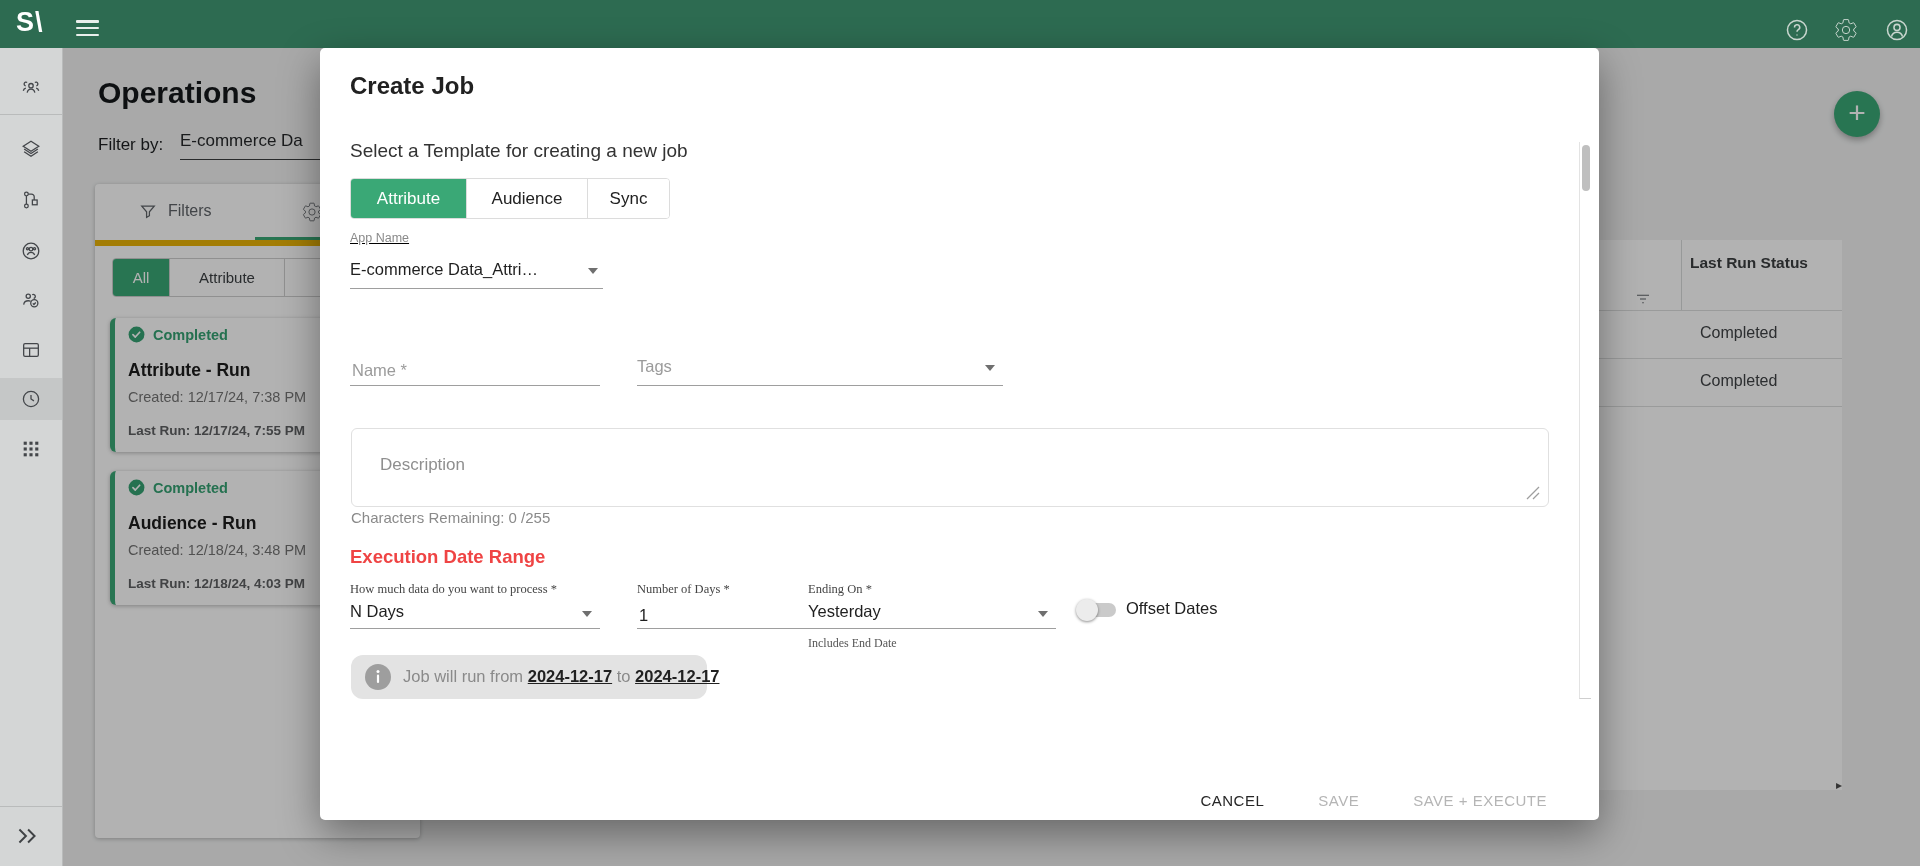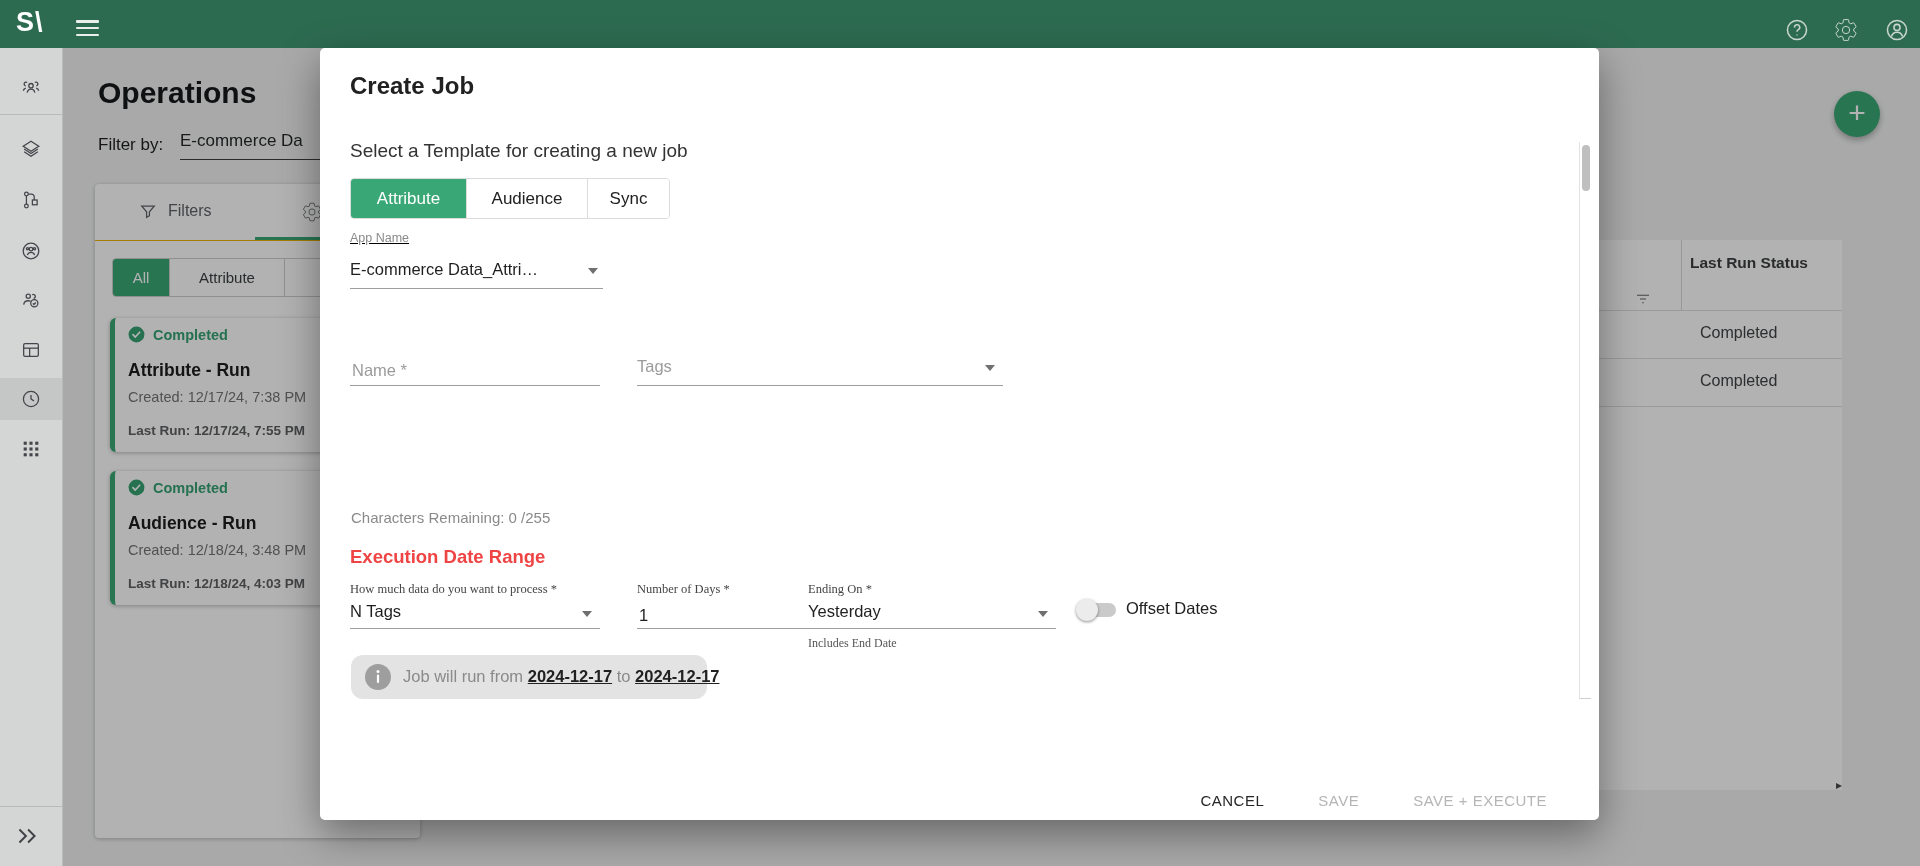--- a/index.html
+++ b/index.html
@@ -27,21 +27,21 @@
   .page-title{left:98px;top:76px;font-size:30px;font-weight:700;color:#15181a;z-index:2;}
   .filterby-label{left:98px;top:135px;font-size:17px;color:#1d1f21;z-index:2;}
   .filterby-select{left:180px;top:131px;width:160px;height:28px;border-bottom:1px solid #3c3e40;
                    font-size:17px;color:#26282a;z-index:2;cursor:pointer;}
   .fab{left:1834px;top:91px;width:46px;height:46px;border-radius:50%;background:#3aa876;z-index:2;
        color:#fff;font-size:30px;font-weight:300;text-align:center;line-height:44px;
        box-shadow:0 3px 6px rgba(0,0,0,.3);cursor:pointer;}
 
   .left-panel{left:95px;top:184px;width:325px;height:654px;background:#fff;border-radius:4px;
               box-shadow:0 1px 4px rgba(0,0,0,.25);z-index:2;}
-  .lp-tabrow{position:absolute;left:0;top:0;width:100%;height:56px;border-bottom:1px solid #eab308;}
+  .lp-tabrow{position:absolute;left:0;top:0;width:100%;height:56px;border-bottom:6px solid #eab308;}
   .lp-funnel{position:absolute;left:43px;top:18px;width:20px;height:20px;}
   .lp-funnel svg{stroke:#5f6368;fill:none;stroke-width:1.5;width:20px;height:20px;}
   .lp-tablabel{position:absolute;left:73px;top:18px;font-size:16px;font-weight:500;color:#5f6368;}
   .lp-gear{position:absolute;left:206px;top:17px;width:22px;height:22px;}
   .lp-gear svg{stroke:#5f6368;fill:none;stroke-width:.9;width:22px;height:22px;}
   .lp-indicator{position:absolute;left:160px;bottom:0;width:165px;height:3px;background:#3aa876;}
   .seg{position:absolute;left:17px;top:74px;height:37px;display:flex;border:1px solid #cfcfcf;border-radius:4px;overflow:hidden;}
   .seg .s{height:37px;line-height:37px;font-size:15px;text-align:center;background:#fff;color:#3c4043;cursor:pointer;}
   .seg .s + .s{border-left:1px solid #cfcfcf;}
   .seg .s.on{background:#3aa876;color:#fff;font-weight:500;}
@@ -327,30 +327,38 @@
     </div>
 
     <div class="line-field" style="left:30px;top:290px;width:250px;height:47px">
       <input class="line-input" placeholder="Name *" style="">
     </div>
     <div class="line-field" style="left:317px;top:292px;width:366px;height:45px">
       <span class="val ph">Tags</span>
       <span class="caret" style="right:8px"></span>
     </div>
 
+    <div class="desc-box">
+      <textarea placeholder="Description" style=""></textarea>
+      <span class="resize-h">
+        <svg viewBox="0 0 14 14" width="14" height="14">
+            <path d="M13 1 1 13M13 7 7 13" stroke="#9e9e9e" stroke-width="1.3"></path>
+          </svg>
+      </span>
+    </div>
     <div class="chars">Characters Remaining: 0 /255</div>
 
     <div class="m-section">Execution Date Range</div>
 
     <span class="tiny-label" style="left:30px;top:534px">How much data do you want to process *</span>
     <span class="tiny-label" style="left:317px;top:534px">Number of Days *</span>
     <span class="tiny-label" style="left:488px;top:534px">Ending On *</span>
 
     <div class="line-field" style="left:30px;top:549px;width:250px;height:31px">
-      <span class="val" style="bottom:7px">N Tags</span>
+      <span class="val" style="bottom:7px">N Days</span>
       <span class="caret" style="right:8px;bottom:11px"></span>
     </div>
     <div class="line-field" style="left:317px;top:549px;width:243px;height:31px">
       <input class="line-input" style="bottom: 2px;" value="1">
     </div>
     <div class="line-field" style="left:488px;top:549px;width:248px;height:31px">
       <span class="val" style="bottom:7px">Yesterday</span>
       <span class="caret" style="right:8px;bottom:11px"></span>
     </div>
     <span class="tiny-note" style="left:488px;top:588px">Includes End Date</span>

